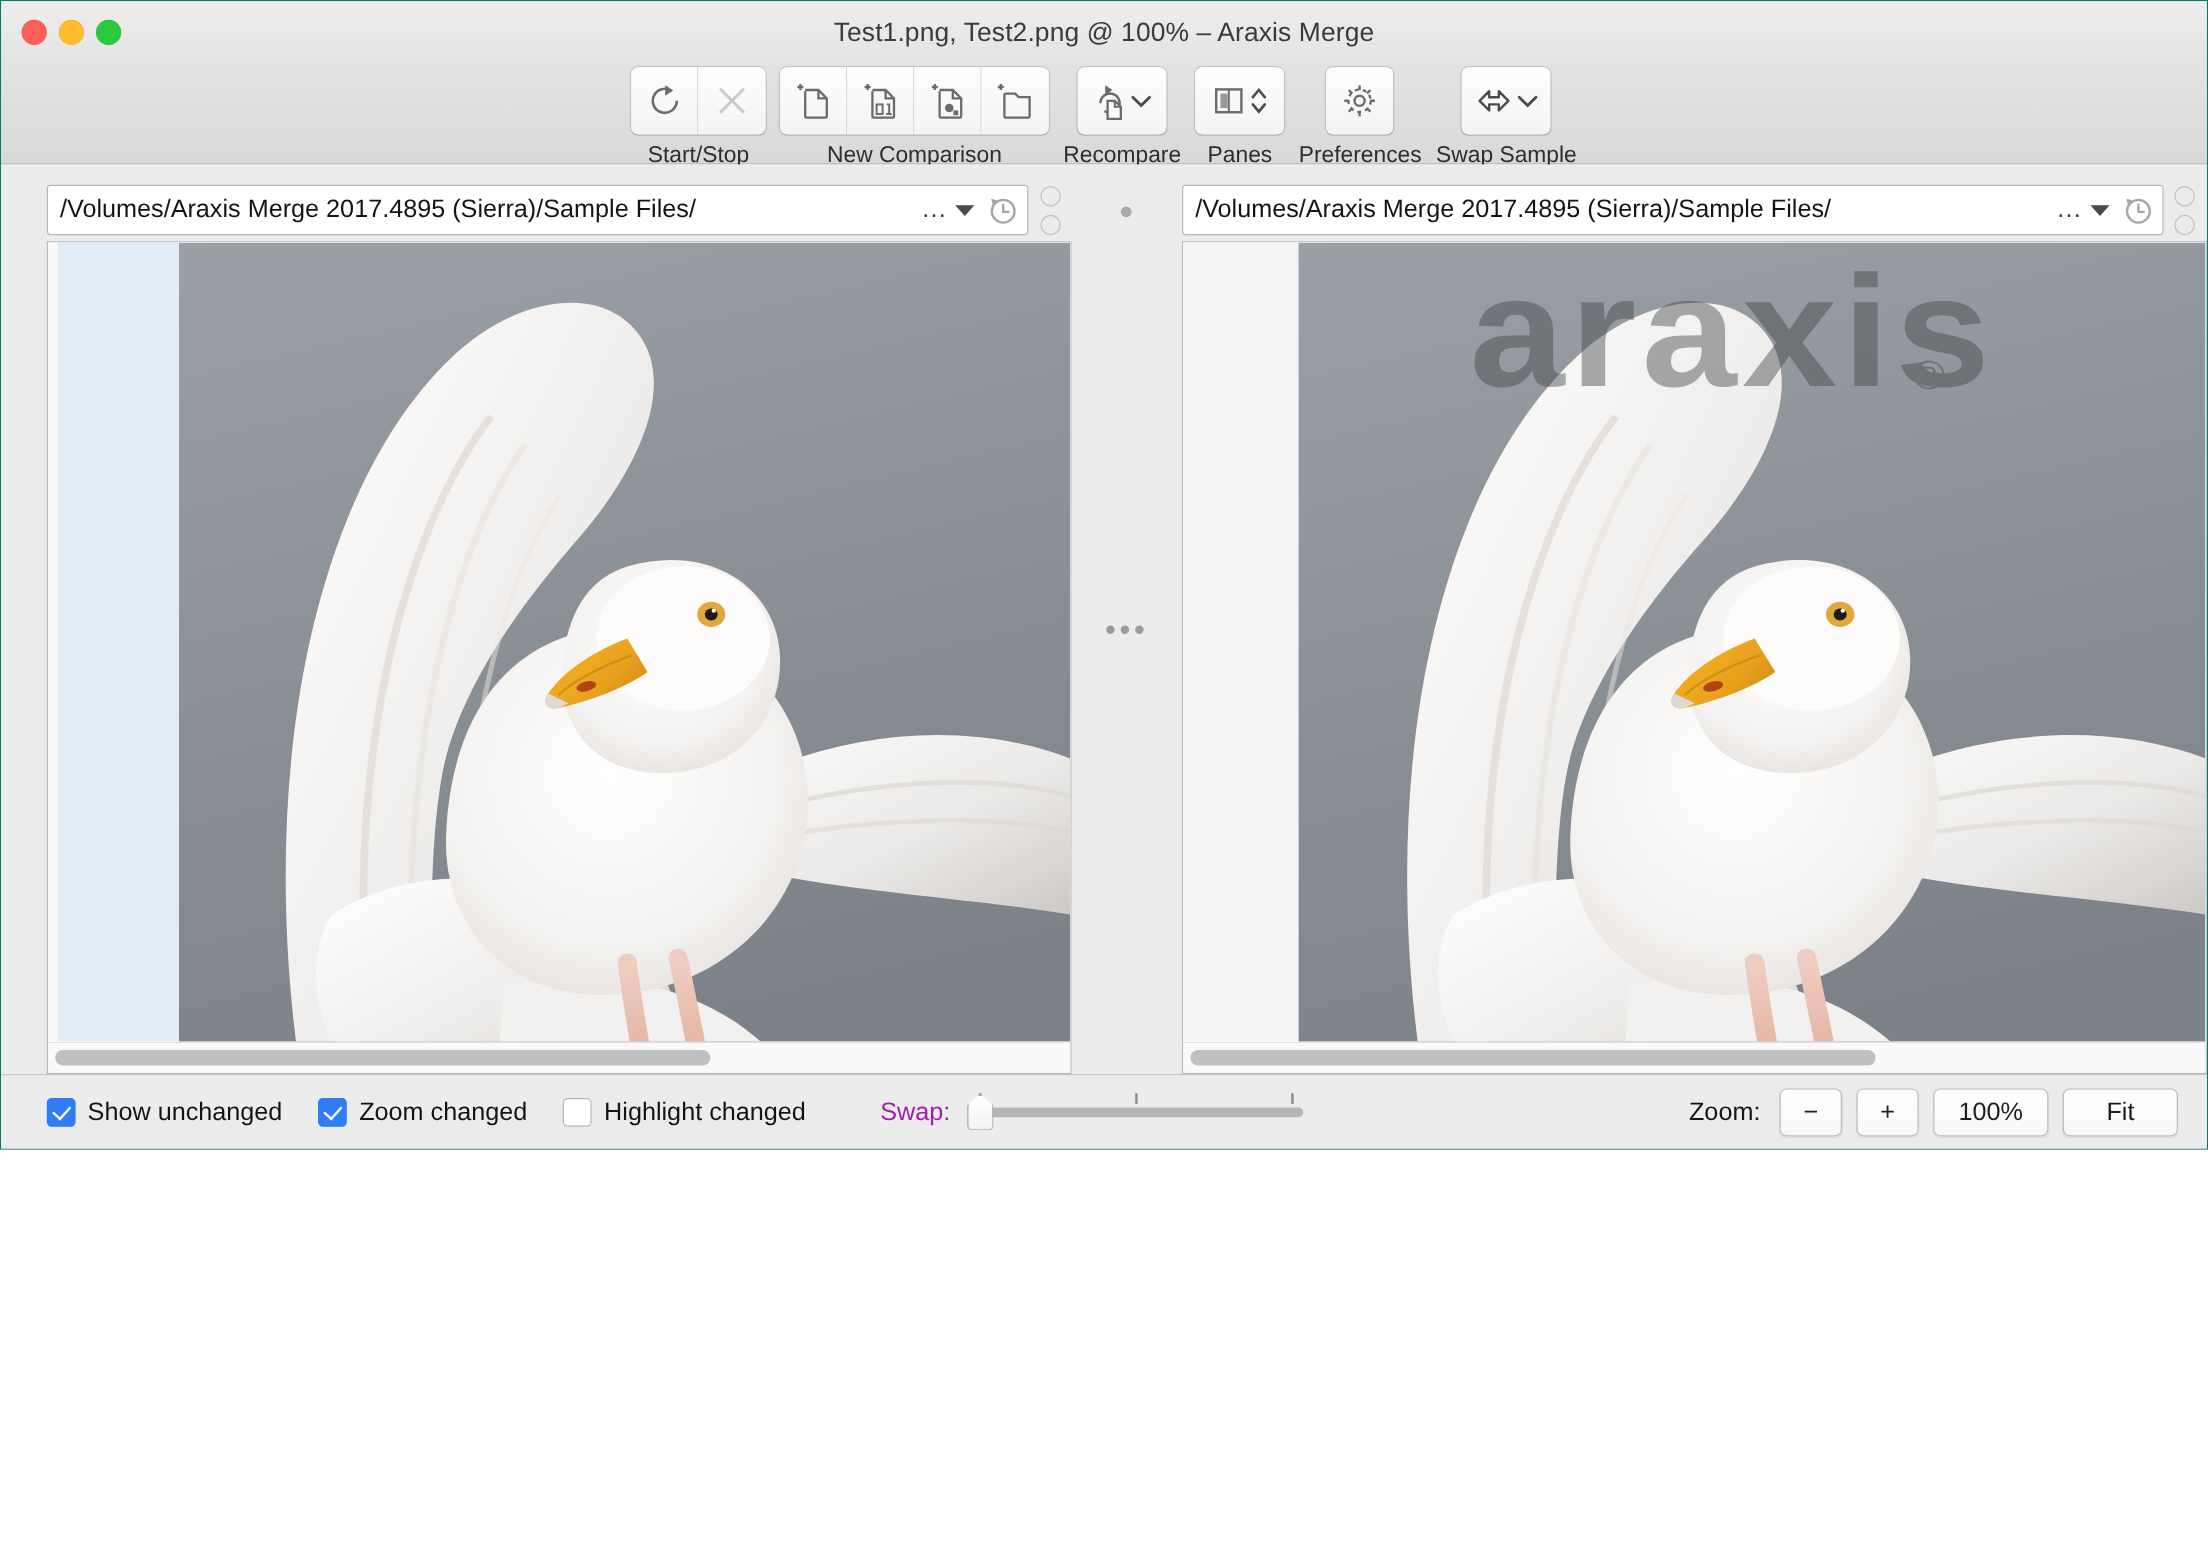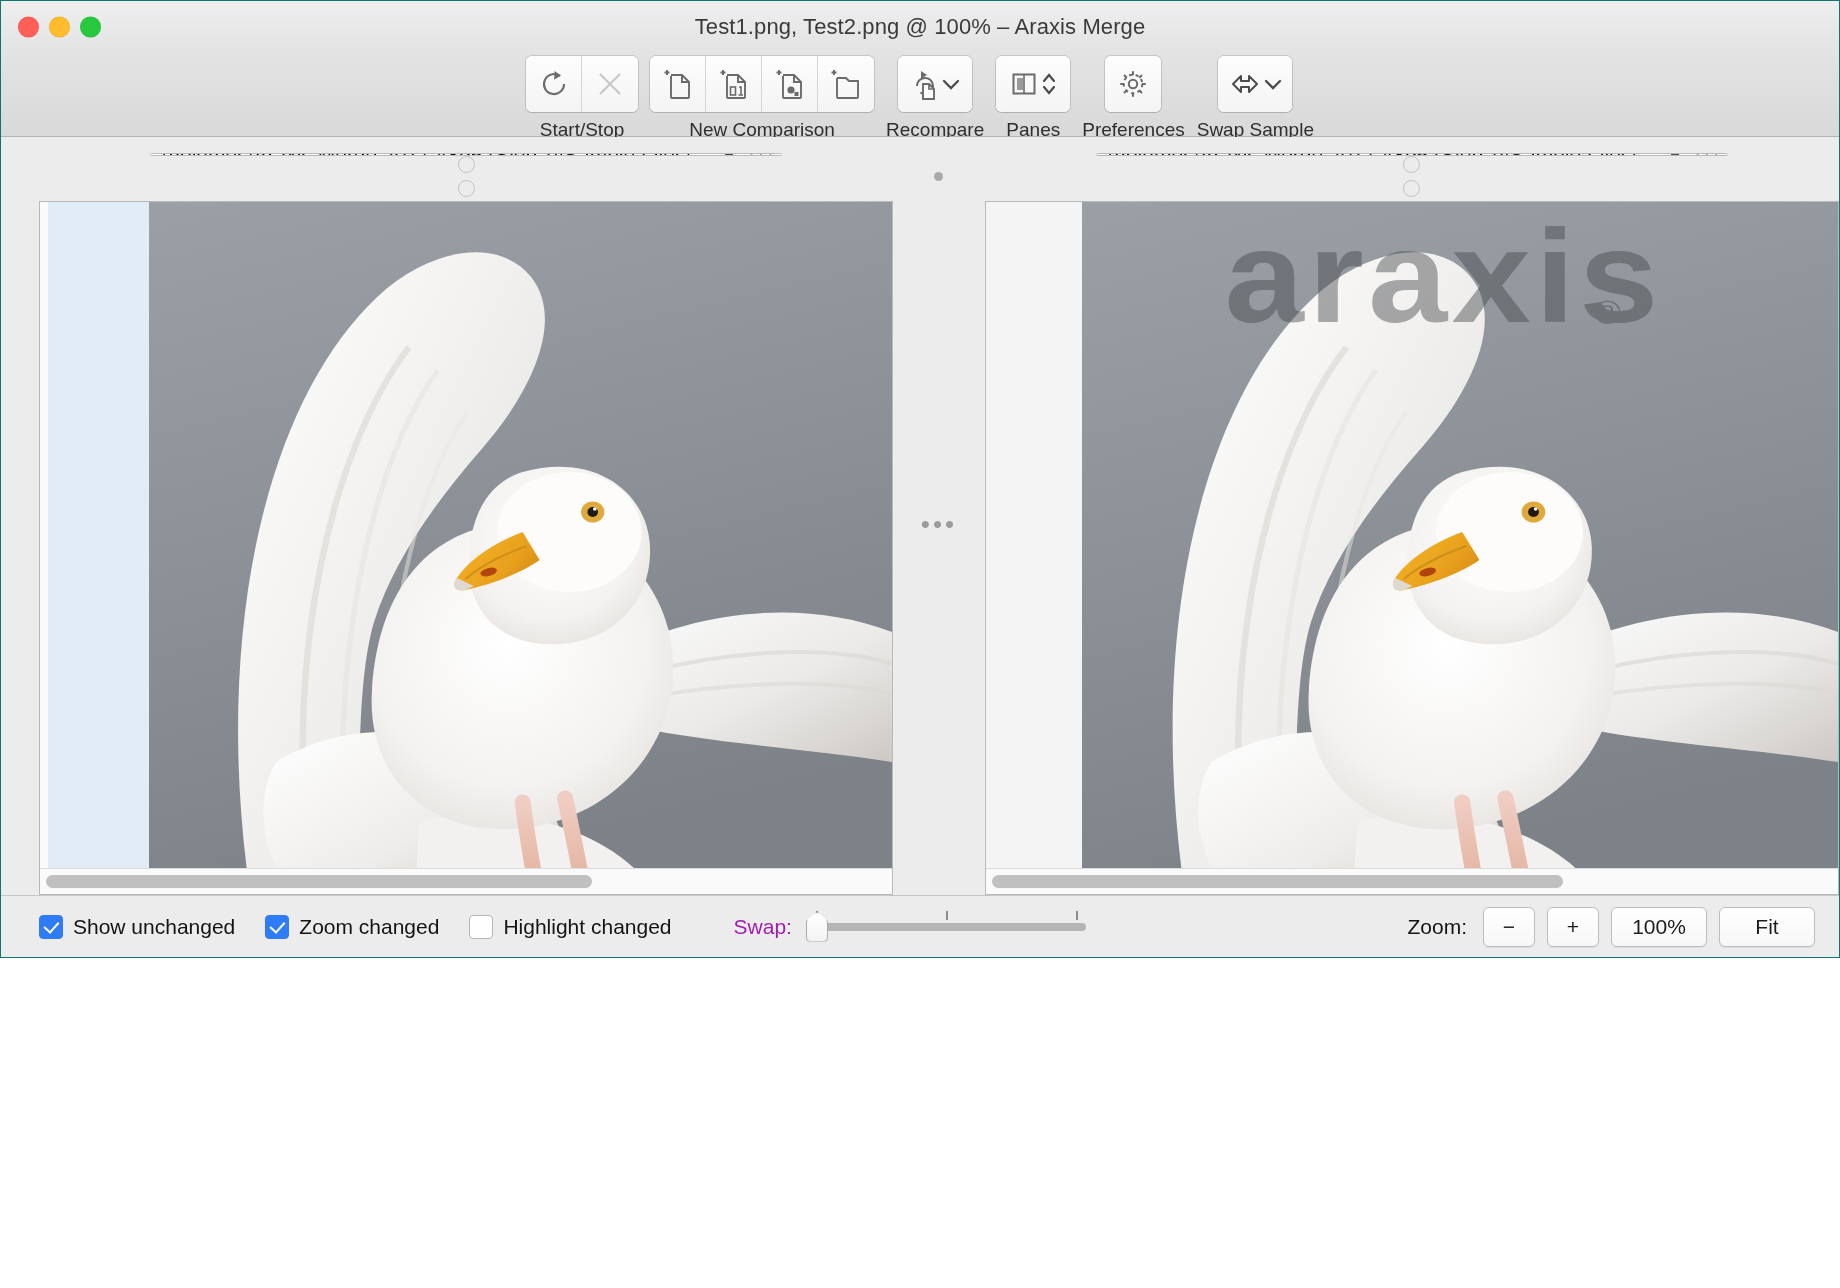--- a/index.html
+++ b/index.html
@@ -91,21 +91,21 @@
     padding: 16px 0 0 0;
   }
 
   .pane {
     display: flex; flex-direction: column;
     position: relative;
   }
   .pane.left  { width: 855px; margin-left: 38px; }
   .pane.right { width: 855px; }
 
-  .pathrow { display: flex; align-items: center; height: 44px; flex-direction: column; }
+  .pathrow { display: flex; align-items: center; height: 44px; }
   .pathfield {
     flex: 1 1 auto;
     height: 42px;
     background: #ffffff;
     border: 1px solid #b9b9b9;
     border-radius: 3px;
     display: flex; align-items: center;
     padding: 0 8px 0 10px;
     overflow: hidden;
   }

